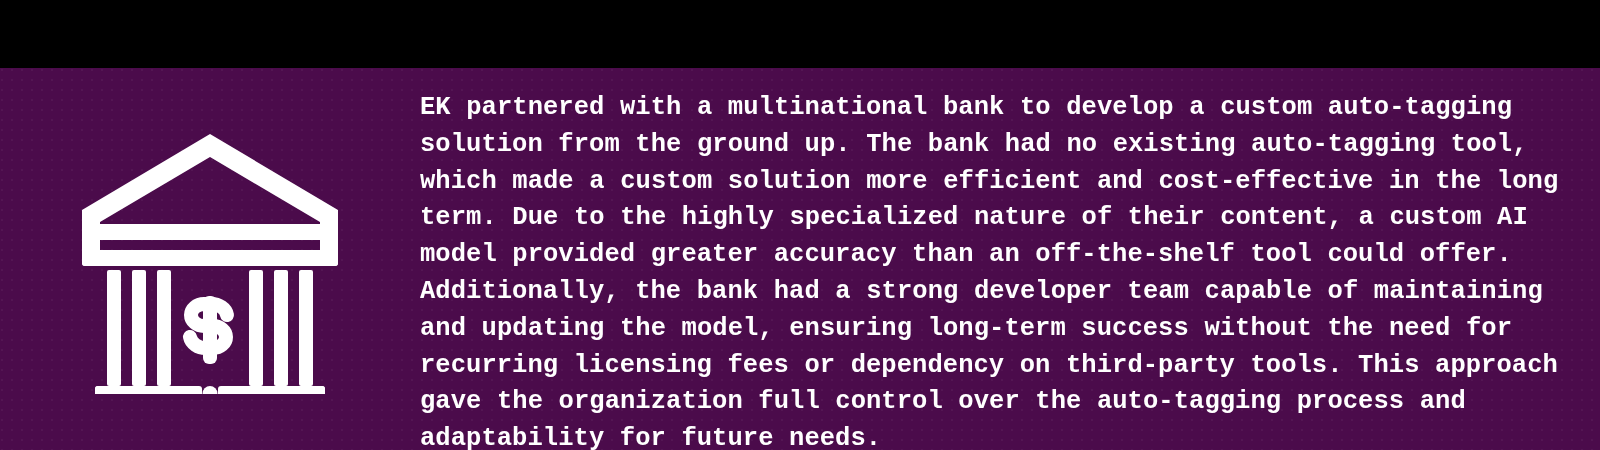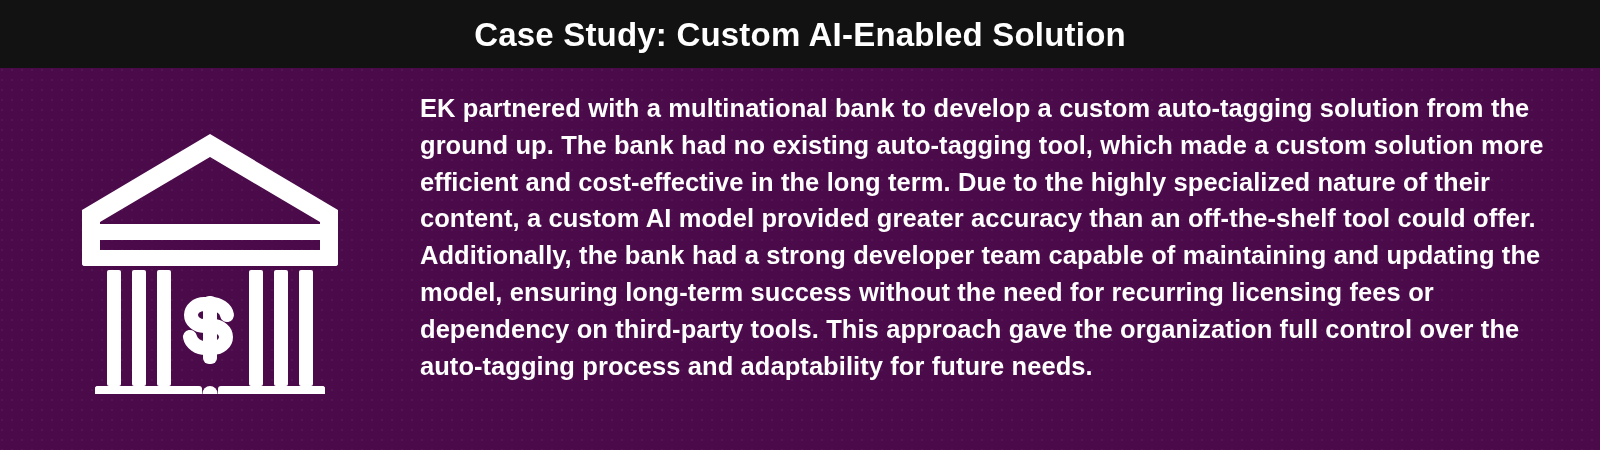--- a/index.html
+++ b/index.html
@@ -75,40 +75,38 @@
     height: 270px;
   }
 
   
   #text-col {
     position: relative;
     flex: 1 1 auto;
     height: 382px;
     padding: 22px 38px 0 0;
     box-sizing: border-box;
+    font-family: Liberation Mono, monospace;
   }
   #body-paragraph {
     color: #ffffff;
     font-size: 25.5px;
     font-weight: bold;
     line-height: 36.8px;
     letter-spacing: 0.05px;
     margin: 0;
     text-align: left;
     word-spacing: 0.2px;
   }
 </style>
 </head>
 <body>
 
 <div id="slide">
 
-  <div id="header">
-    <div id="header-title">Case Study: Custom AI-Enabled Solution</div>
-  </div>
 
   <div id="body-panel">
 
     <div id="icon-col">
       <svg id="bank-icon" viewBox="0 0 270 270" xmlns="http://www.w3.org/2000/svg">
         <g fill="#ffffff">
 
           <path d="M135 10 L263 86 L263 118 L245 118 L245 98 L135 33 L25 98 L25 118 L7 118 L7 86 Z"></path>
 
           <rect x="7" y="100" width="256" height="16" rx="3"></rect>

